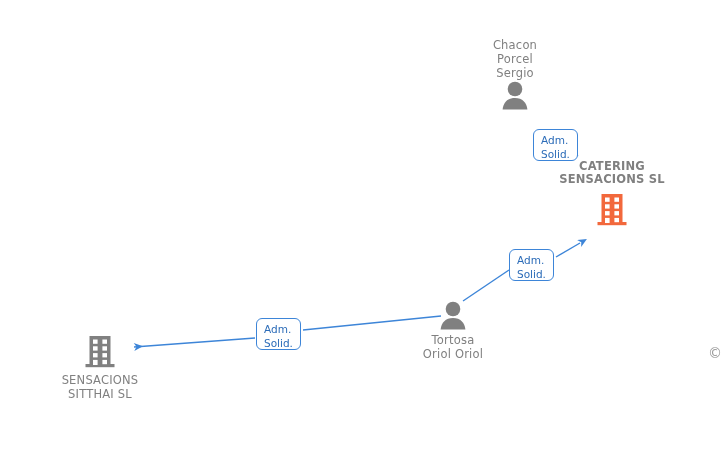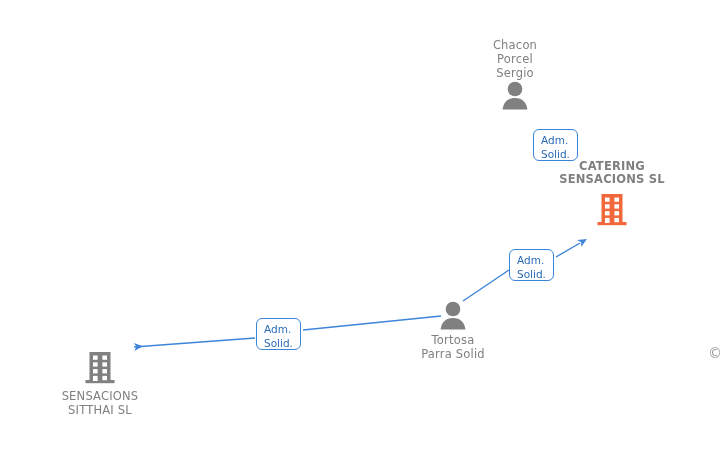--- a/index.html
+++ b/index.html
@@ -162,24 +162,24 @@
       <rect x="17.4" y="23.9" width="4.6" height="4.3" fill="#ffffff"></rect>
     </svg>
   </div>
 
   <div class="node person-node" style="left:388px; top:292px;">
     <svg class="person-icon" width="32" height="30" viewBox="0 0 32 30">
       <circle cx="16" cy="9" r="7.3" fill="#808080"></circle>
       <path d="M16,18 C8.5,18 4.4,22.5 3.6,29.5 L28.4,29.5 C27.6,22.5 23.5,18 16,18 Z" fill="#808080"></path>
     </svg>
     <div class="person-label" style="margin-top:3px;">Tortosa
-Parra Solid</div>
-  </div>
-
-  <div class="node company-node" style="left:20px; top:344px;">
+Oriol Oriol</div>
+  </div>
+
+  <div class="node company-node" style="left:20px; top:328px;">
     <svg class="company-icon" width="30" height="32" viewBox="0 0 30 32">
       <rect x="4.5" y="0" width="21" height="29" fill="#808080"></rect>
       <rect x="0.5" y="28" width="29" height="3.2" fill="#808080"></rect>
       <rect x="8" y="3.5" width="4.6" height="4.3" fill="#ffffff"></rect>
       <rect x="17.4" y="3.5" width="4.6" height="4.3" fill="#ffffff"></rect>
       <rect x="8" y="10.3" width="4.6" height="4.3" fill="#ffffff"></rect>
       <rect x="17.4" y="10.3" width="4.6" height="4.3" fill="#ffffff"></rect>
       <rect x="8" y="17.1" width="4.6" height="4.3" fill="#ffffff"></rect>
       <rect x="17.4" y="17.1" width="4.6" height="4.3" fill="#ffffff"></rect>
       <rect x="8" y="23.9" width="4.6" height="5.1" fill="#ffffff"></rect>

